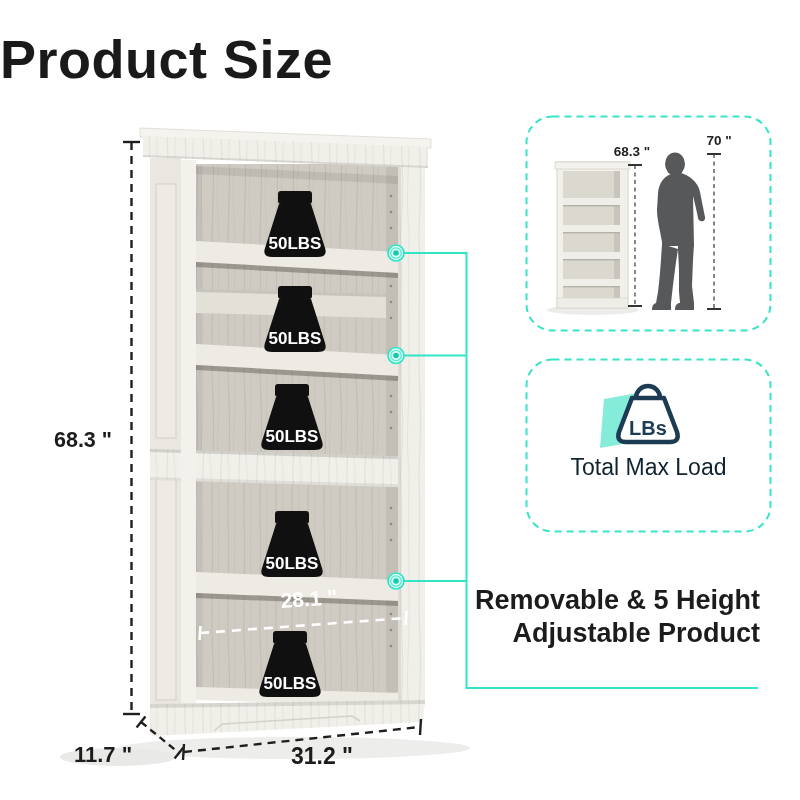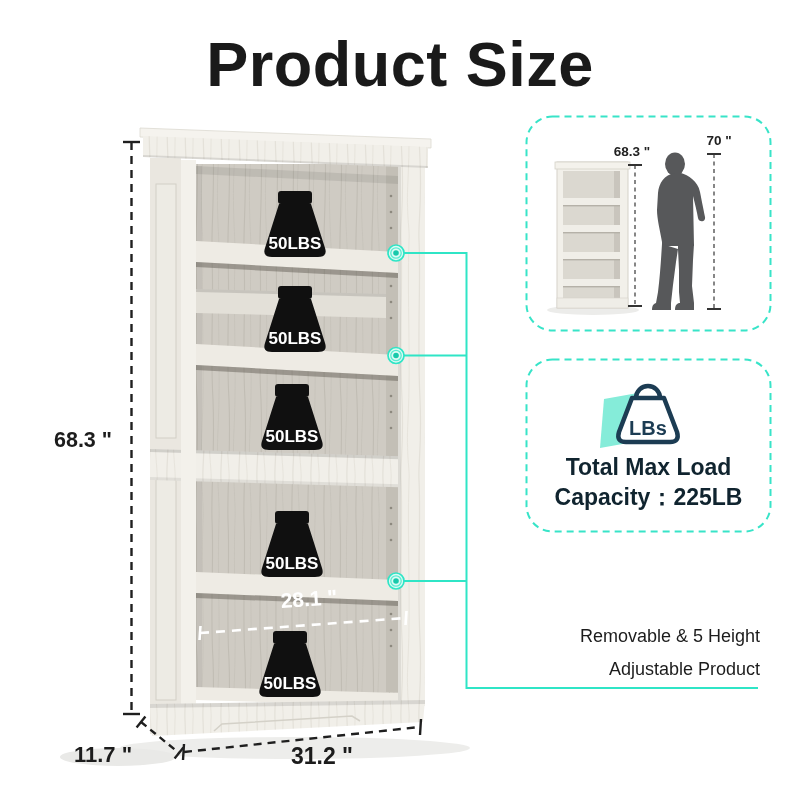--- a/index.html
+++ b/index.html
@@ -1,28 +1,28 @@
 <!DOCTYPE html>
 <html><head>
 <meta charset="utf-8">
 <style>
   html,body{margin:0;padding:0;background:#ffffff;}
   body{width:800px;height:800px;position:relative;overflow:hidden;
        font-family:"Liberation Sans",sans-serif;}
   .abs{position:absolute;}
-  #title{left:0;right:0;top:28px;text-align:center;font-size:63px;font-weight:bold;
+  #title{left:0;right:0;top:28px;text-align:left;font-size:54px;font-weight:bold;
          color:#1a1a1a;letter-spacing:.5px;}
   #main-svg{left:0;top:0;}
   .panel{border-radius:26px;}
   #panel1{left:525px;top:115px;width:247px;height:217px;}
   #panel2{left:525px;top:358px;width:247px;height:175px;}
-  #capacity-text{left:0;right:0;top:94px;text-align:center;font-size:23px;font-weight:bold;
+  #capacity-text{left:0;right:0;top:94px;text-align:center;font-size:23px;font-weight:normal;
                  color:#10242f;line-height:30px;}
-  #feature-text{left:430px;top:620px;width:330px;text-align:right;font-size:18px;
-                font-weight:normal;color:#1c1c1c;line-height:33px;}
+  #feature-text{left:430px;top:584px;width:330px;text-align:right;font-size:27px;
+                font-weight:bold;color:#1c1c1c;line-height:33px;}
   .dimtext{font-weight:bold;fill:#1c1c1c;font-family:"Liberation Sans",sans-serif;}
   .smdim{font-weight:bold;fill:#222;font-family:"Liberation Sans",sans-serif;}
 </style>
 </head>
 <body>
 
 <div id="title" class="abs">Product Size</div>
 
 <svg id="main-svg" class="abs" width="800" height="800" viewBox="0 0 800 800">
   <defs>
@@ -240,20 +240,19 @@
     <rect x="1.5" y="1.5" width="244" height="172" rx="26" fill="#ffffff" stroke="#38e4c8" stroke-width="2" stroke-dasharray="7 5"></rect>
     <g>
       <polygon points="79,41 124,33 120,82 75,90" fill="#85ecd9"></polygon>
       <circle cx="123" cy="40" r="12" fill="#ffffff" stroke="#1c3c53" stroke-width="4.5"></circle>
       <path d="M107,40 H139 L152,74 Q155,84 145,84 H101 Q91,84 94,74 Z" fill="#ffffff" stroke="#1c3c53" stroke-width="4.5" stroke-linejoin="round"></path>
       <text x="123" y="77" text-anchor="middle" font-size="20" font-weight="bold" fill="#1c3c53" font-family="Liberation Sans, sans-serif">LBs</text>
     </g>
   </svg>
   <div id="capacity-text" class="abs">
     <div>Total Max Load</div>
-    <div>Capacity：225LB</div>
   </div>
 </div>
 
 <div id="feature-text" class="abs">
   <div>Removable &amp; 5 Height</div>
   <div>Adjustable Product</div>
 </div>
 
 </body></html>

